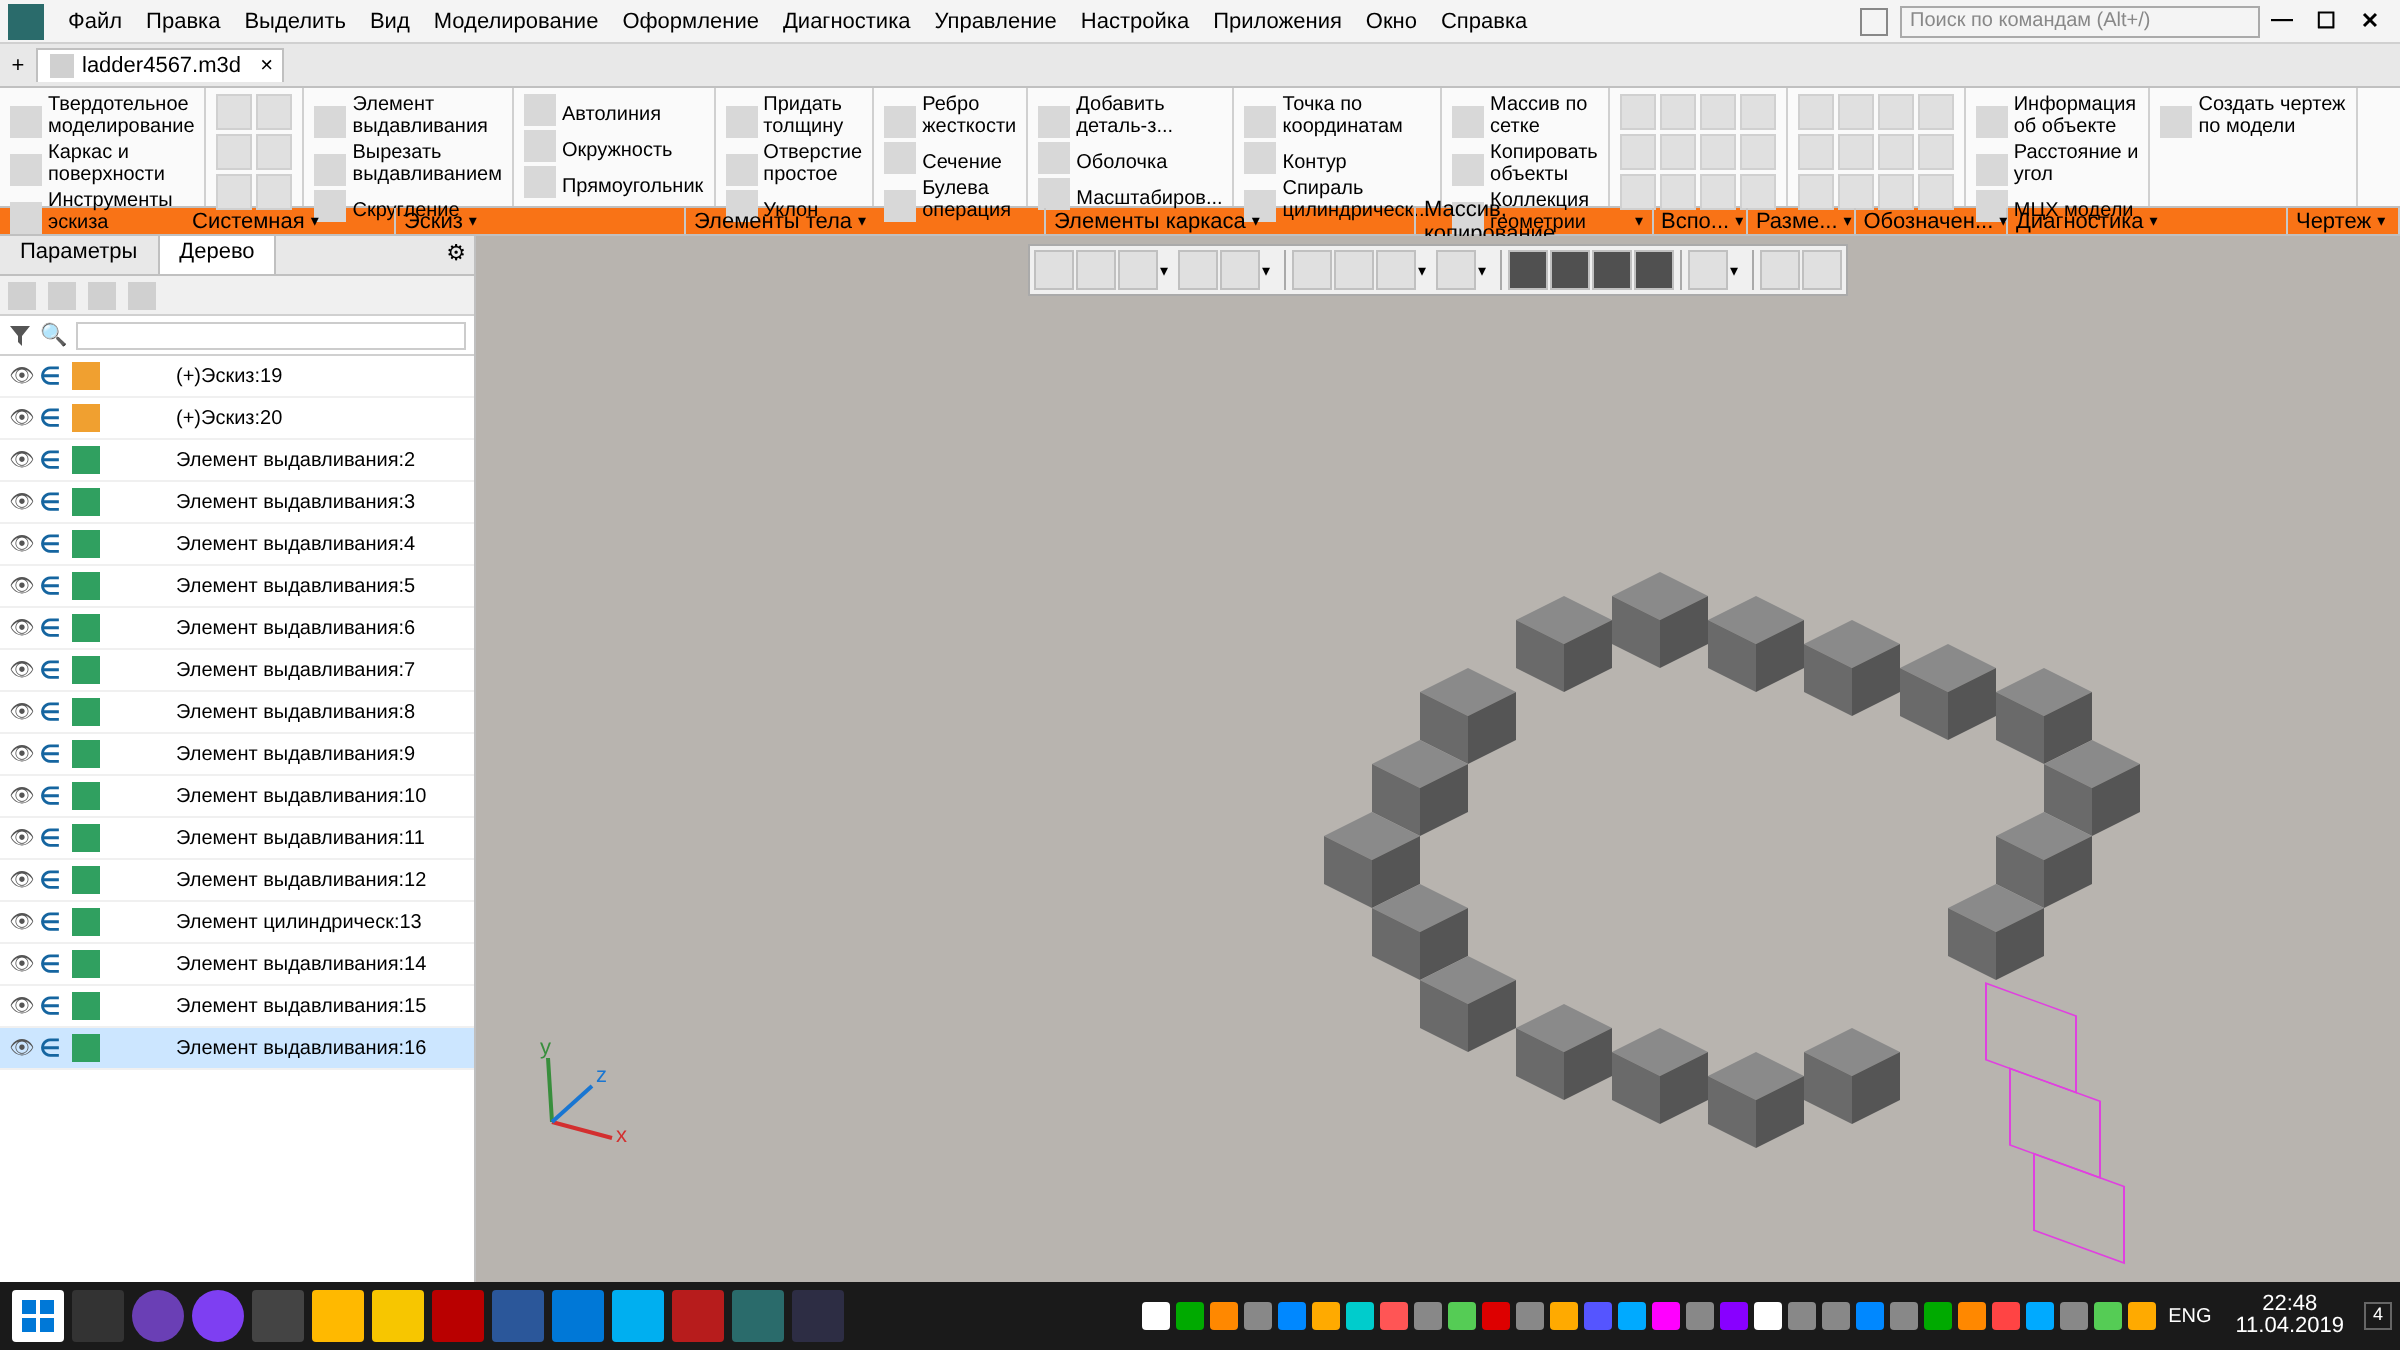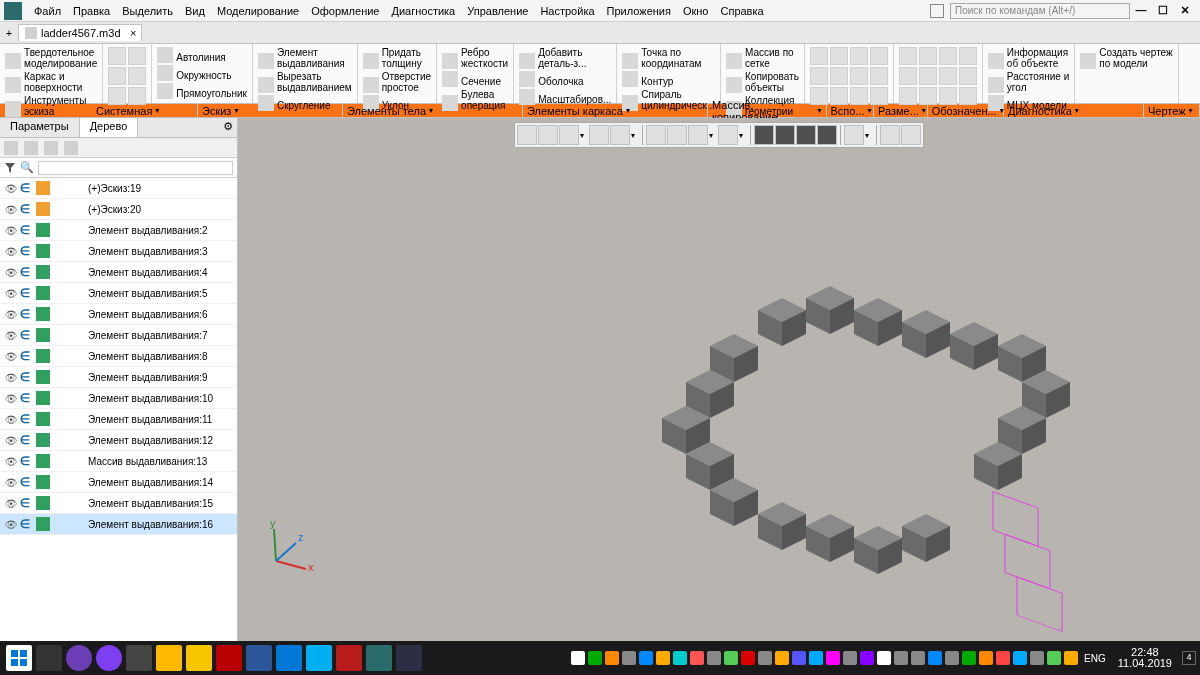--- a/index.html
+++ b/index.html
@@ -108,43 +108,43 @@
         <div class="ic"></div>
       </div>
       <div class="icon-row">
         <div class="ic"></div>
         <div class="ic"></div>
       </div>
     </div>
     <div class="group">
       <div class="big-btn">
         <div class="ic"></div>
+        <div class="lbl two-line">Элемент<br>выдавливания</div>
+      </div>
+      <div class="big-btn">
+        <div class="ic"></div>
+        <div class="lbl two-line">Вырезать<br>выдавливанием</div>
+      </div>
+      <div class="big-btn">
+        <div class="ic"></div>
+        <div class="lbl two-line">Скругление</div>
+      </div>
+    </div>
+    <div class="group">
+      <div class="big-btn">
+        <div class="ic"></div>
         <div class="lbl two-line">Автолиния</div>
       </div>
       <div class="big-btn">
         <div class="ic"></div>
         <div class="lbl two-line">Окружность</div>
       </div>
       <div class="big-btn">
         <div class="ic"></div>
         <div class="lbl two-line">Прямоугольник</div>
-      </div>
-    </div>
-    <div class="group">
-      <div class="big-btn">
-        <div class="ic"></div>
-        <div class="lbl two-line">Элемент<br>выдавливания</div>
-      </div>
-      <div class="big-btn">
-        <div class="ic"></div>
-        <div class="lbl two-line">Вырезать<br>выдавливанием</div>
-      </div>
-      <div class="big-btn">
-        <div class="ic"></div>
-        <div class="lbl two-line">Скругление</div>
       </div>
     </div>
     <div class="group">
       <div class="big-btn">
         <div class="ic"></div>
         <div class="lbl two-line">Придать<br>толщину</div>
       </div>
       <div class="big-btn">
         <div class="ic"></div>
         <div class="lbl two-line">Отверстие<br>простое</div>
@@ -410,21 +410,21 @@
         <div class="row">
           <span class="eye">👁</span>
           <span class="sym">∈</span>
           <span class="ric" style="background:#30a060;"></span>
           <span class="rname">Элемент выдавливания:12</span>
         </div>
         <div class="row">
           <span class="eye">👁</span>
           <span class="sym">∈</span>
           <span class="ric" style="background:#30a060;"></span>
-          <span class="rname">Массив выдавливания:13</span>
+          <span class="rname">Элемент цилиндрическ:13</span>
         </div>
         <div class="row">
           <span class="eye">👁</span>
           <span class="sym">∈</span>
           <span class="ric" style="background:#30a060;"></span>
           <span class="rname">Элемент выдавливания:14</span>
         </div>
         <div class="row">
           <span class="eye">👁</span>
           <span class="sym">∈</span>

